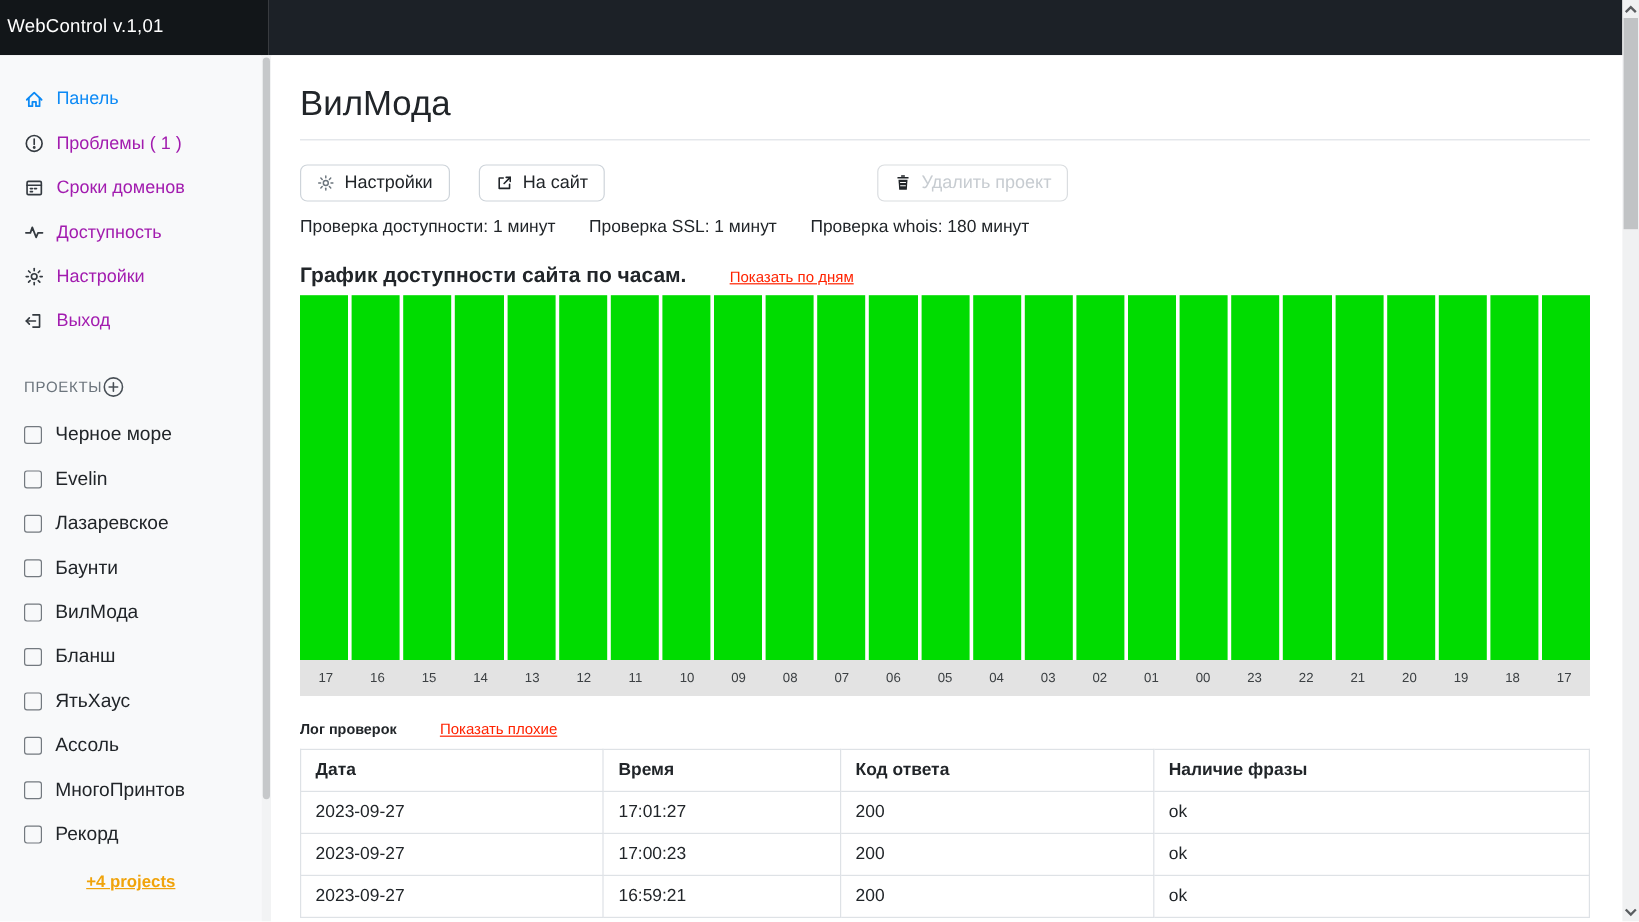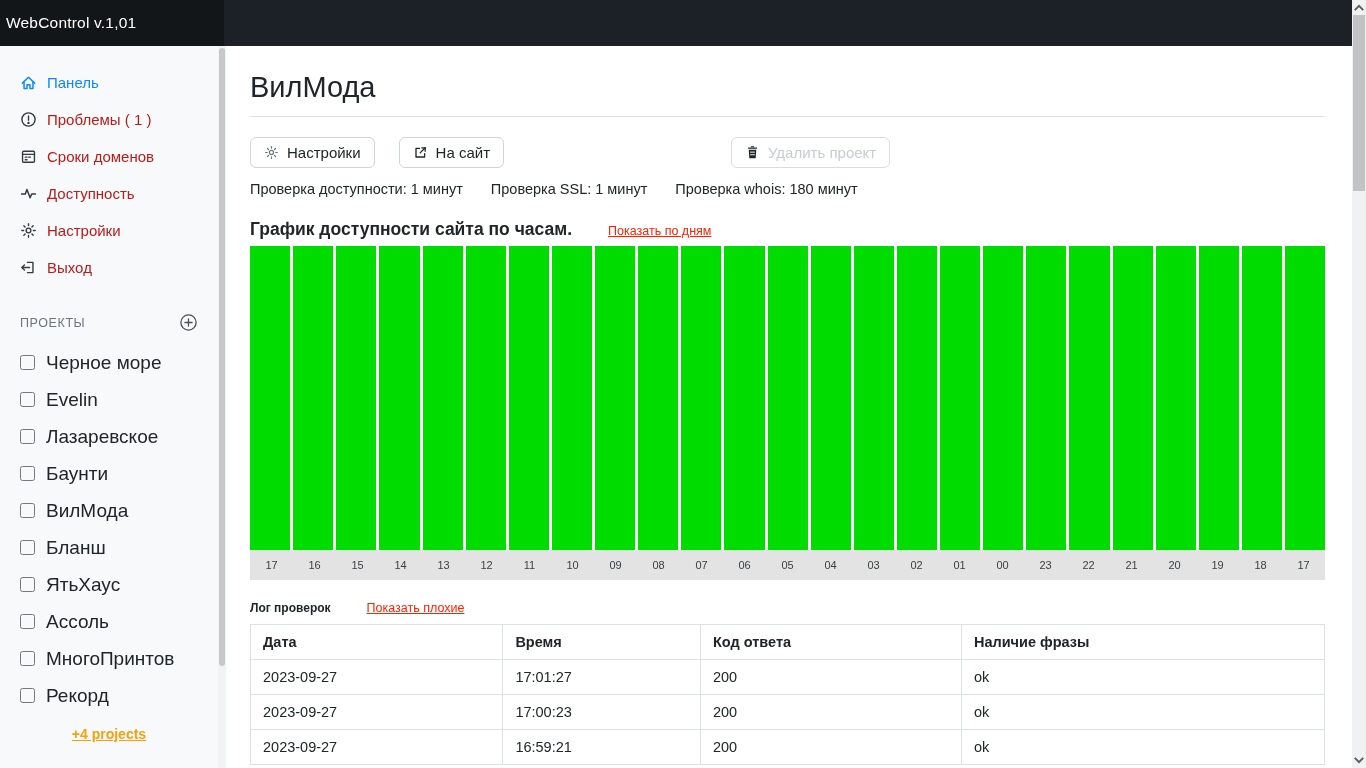--- a/index.html
+++ b/index.html
@@ -19,33 +19,33 @@
   .sb-arrow.up { top: 1px; } .sb-arrow.down { bottom: 1px; }
   .sb-thumb { position: absolute; top: 15px; left: 1px; width: 12px; height: 176px; background: #c1c3c5; }
 
   
   .sidebar { position: absolute; top: 46px; left: 0; width: 218px; bottom: 0; background: #f8f9fa; overflow: hidden; }
   .side-scroll { position: absolute; top: 46px; left: 218px; width: 8px; bottom: 0; background: #f2f3f4; }
   .side-scroll .thumb { position: absolute; top: 2px; left: 1px; width: 6px; height: 618px; background: #c6c8ca; border-radius: 3px; }
 
   .nav { margin-top: 18px; }
   .nav-item { display: flex; align-items: center; gap: 10px; height: 37px; padding-left: 20px;
-              font-size: 15px; color: #b91c1c; cursor: pointer; }
+              font-size: 15px; color: #a21caf; cursor: pointer; }
   .nav-item .ic { display: inline-flex; width: 17px; height: 17px; color: #343a40; flex: 0 0 auto; }
   .nav-item.active { color: #0d8af5; }
   .nav-item.active .ic { color: #0d8af5; }
 
-  .projects-header { display: flex; align-items: center; justify-content: space-between;
+  .projects-header { display: flex; align-items: center; 
                      margin-top: 27px; padding: 0 20px; }
   .projects-header .ph-label { font-size: 12.5px; color: #6c757d; letter-spacing: .6px; }
   .projects-header .ic { width: 19px; height: 19px; color: #495057; display: inline-flex; cursor: pointer; }
 
   .project-list { margin-top: 12px; }
   .project-item { display: flex; align-items: center; gap: 11px; height: 37px; padding-left: 20px;
-                  font-size: 19px; color: #212529; cursor: pointer; }
+                  font-size: 16px; color: #212529; cursor: pointer; }
   .checkbox { width: 15px; height: 15px; border: 1.6px solid #73797f; border-radius: 2.5px; background: transparent; flex: 0 0 auto; }
 
   .more-projects { display: block; text-align: center; margin-top: 12px;
                    color: #f0a30a; font-size: 14px; font-weight: 700; text-decoration: underline; cursor: pointer; }
 
   
   .main { position: absolute; top: 46px; left: 226px; right: 14px; bottom: 0; background: #fff;
           padding: 0 27px 0 24px; overflow: hidden; }
   .page-title { margin-top: 25px; font-size: 29px; font-weight: 500; color: #212529; }
   .title-divider { border: none; border-top: 1px solid #dee2e6; margin-top: 12px; }

